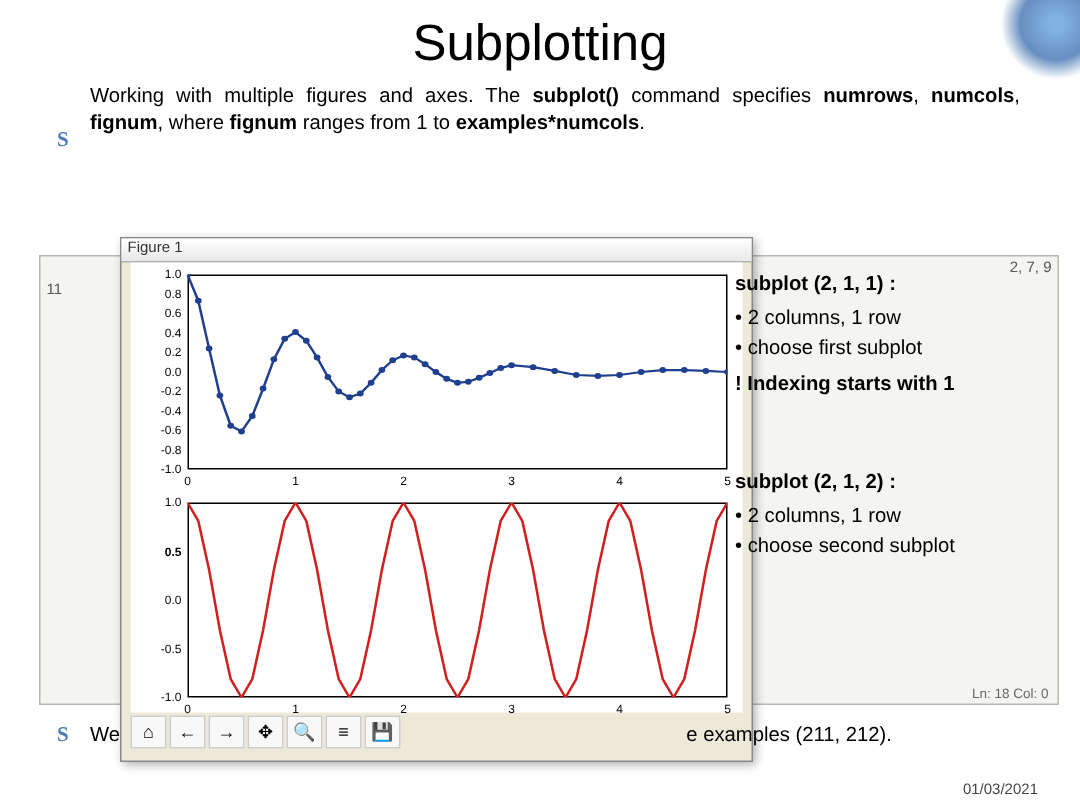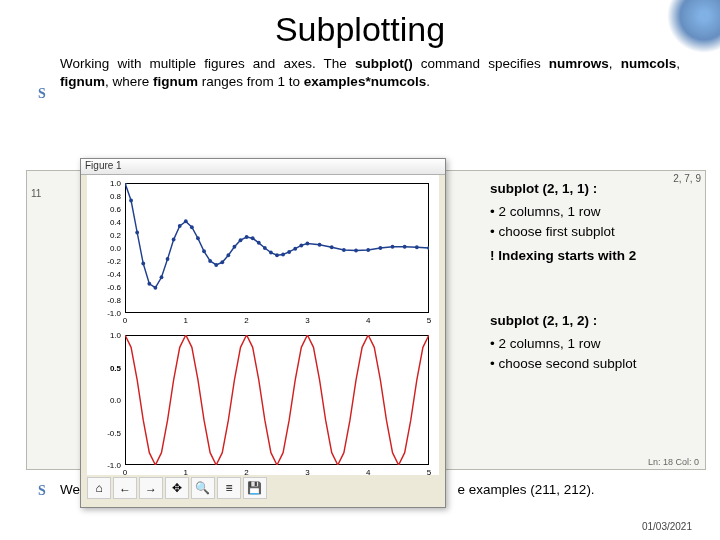--- a/index.html
+++ b/index.html
@@ -40,21 +40,21 @@
     position: absolute;
     top: 482px;
     left: 60px;
     right: 30px;
     font-size: 13.5px;
   }
   .figure-window {
     position: absolute;
     left: 80px;
     top: 158px;
-    width: 366px;
+    width: 422px;
     height: 350px;
     background: #ece9d8;
     border: 1px solid #888;
     box-shadow: 2px 2px 6px rgba(0,0,0,0.3);
   }
   .fig-titlebar {
     height: 16px;
     background: linear-gradient(#fff,#e8e8e8);
     border-bottom: 1px solid #b0b0b0;
     font-size: 10px;
@@ -298,21 +298,21 @@
       <div class="tb-btn">≡</div>
       <div class="tb-btn">💾</div>
     </div>
 </div>
 
 <div class="annotations">
   <div class="ann-block">
     <div class="ann-heading">subplot (2, 1, 1) :</div>
     <div class="ann-item">• 2 columns, 1 row</div>
     <div class="ann-item">• choose first subplot</div>
-    <div class="ann-item" style="font-weight:bold;margin-top:6px">! Indexing starts with 2</div>
+    <div class="ann-item" style="font-weight:bold;margin-top:6px">! Indexing starts with 1</div>
   </div>
   <div class="ann-block" style="margin-top:48px">
     <div class="ann-heading">subplot (2, 1, 2) :</div>
     <div class="ann-item">• 2 columns, 1 row</div>
     <div class="ann-item">• choose second subplot</div>
   </div>
 </div>
 
 <span class="bullet-s bullet-2">S</span>
 <div class="body-text2">

